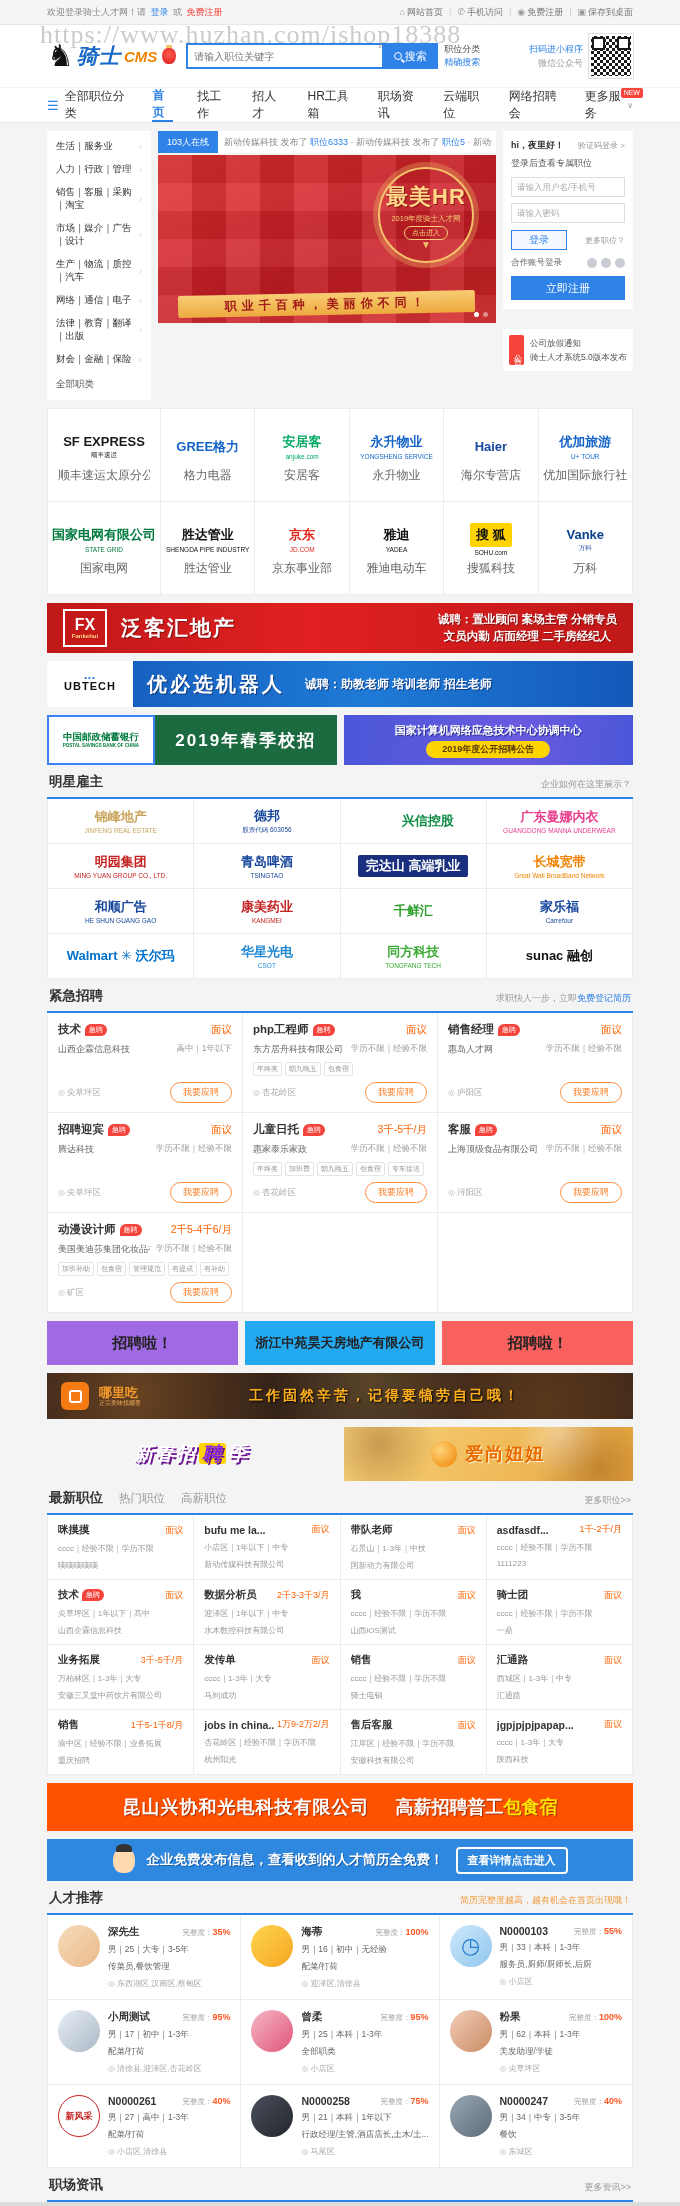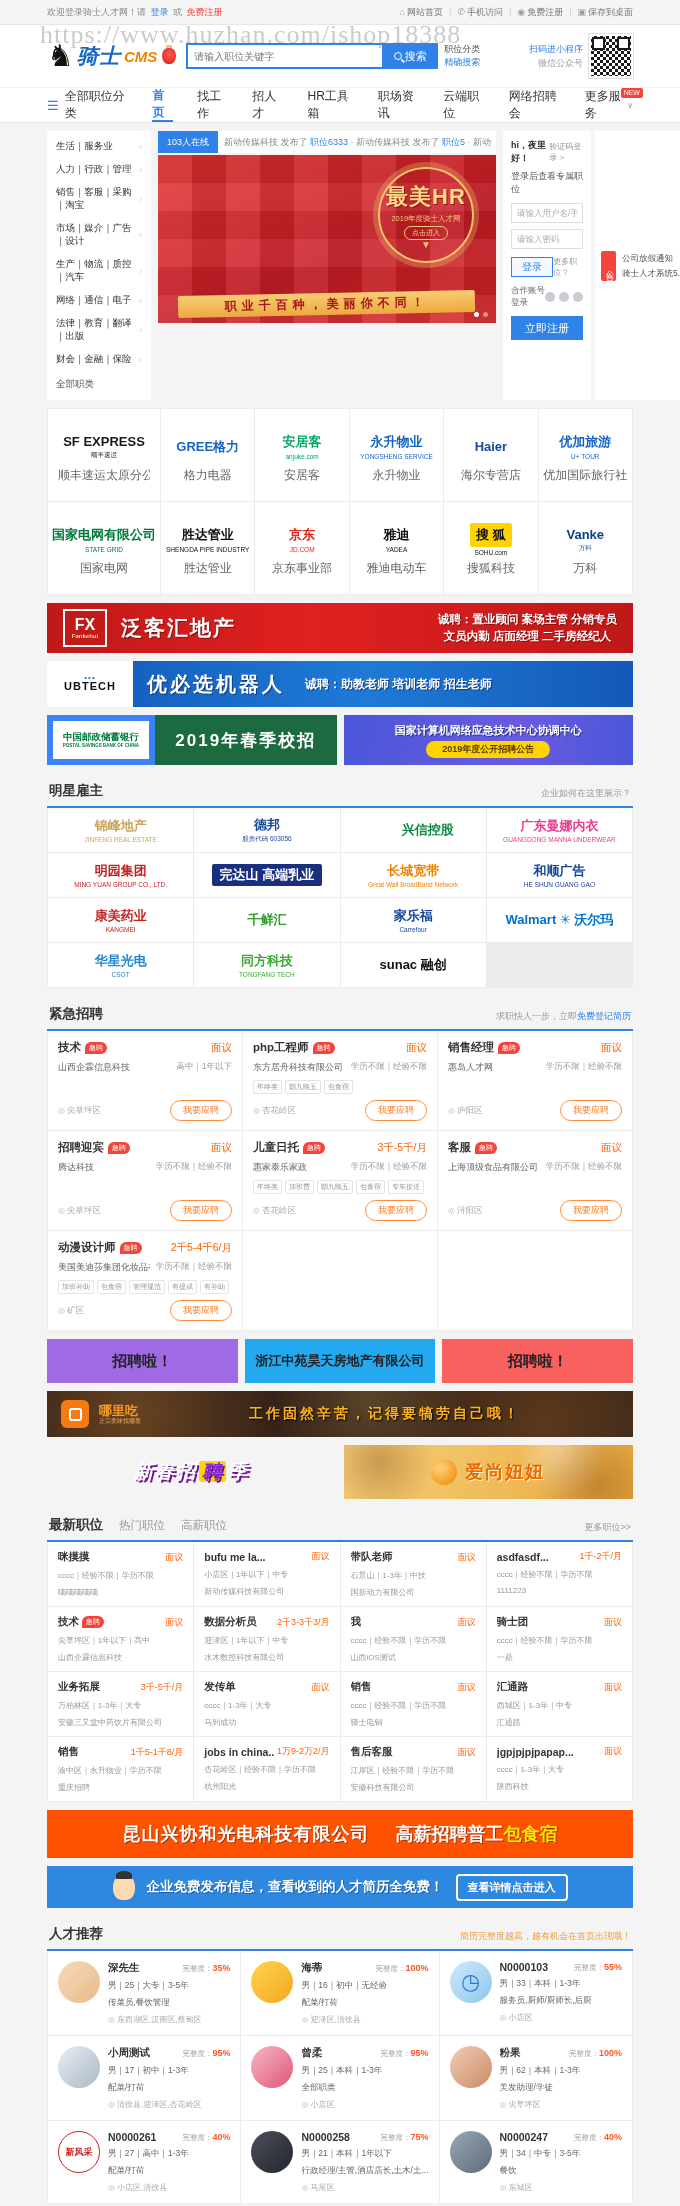--- a/index.html
+++ b/index.html
@@ -65,21 +65,21 @@
     repeating-linear-gradient(0deg,rgba(255,255,255,.05) 0 28px,rgba(90,0,0,.10) 28px 56px)}
   .hero-circle{position:absolute;right:22px;top:12px;width:96px;height:96px;border:2px solid #f3c36a;border-radius:50%;box-shadow:0 0 0 5px rgba(243,195,106,.30);display:flex;flex-direction:column;align-items:center;justify-content:center;gap:2px}
   .hero-title{font-size:22px;font-weight:bold;color:#ffd98a;text-shadow:1px 1px 0 #8d1212;letter-spacing:1px}
   .hero-sub{font-size:7.5px;color:#f6cd7a}
   .hero-pill{font-size:7px;color:#f6cd7a;border:1px solid #f6cd7a;border-radius:8px;padding:1px 7px;cursor:pointer}
   .hero-tri{color:#f3c36a;font-size:10px;line-height:6px}
   .ribbon{position:absolute;bottom:8px;left:6%;right:6%;height:22px;background:linear-gradient(#f8cd74,#eda93f);transform:rotate(-1.2deg);display:flex;align-items:center;justify-content:center;color:#a01818;font-weight:bold;font-size:12px;letter-spacing:5px;border-radius:2px}
   .hero-dots{position:absolute;right:8px;bottom:6px;display:flex;gap:4px}
   .hero-dots i{width:5px;height:5px;border-radius:50%;background:rgba(255,255,255,.45)}
   .hero-dots i.on{background:#fff}
-  .right-col{width:130px;display:flex;flex-direction:row;gap:4px}
+  .right-col{width:130px;display:flex;flex-direction:column;gap:20px}
   .login-card{background:#fff;padding:8px 8px 9px}
   .lg-row1{display:flex;justify-content:space-between;align-items:center;font-size:9px}
   .lg-hi{color:#333;font-weight:bold}.lg-code{color:#999;font-size:8px;cursor:pointer}
   .lg-tip{font-size:9px;color:#555;margin:5px 0 6px}
   .lg-input{width:100%;height:20px;border:1px solid #ddd;font-size:8.5px;padding:0 5px;color:#333;margin-bottom:5px;outline:none}
   .lg-input::placeholder{color:#aaa}
   .lg-row2{display:flex;align-items:center;justify-content:space-between;margin:2px 0 7px}
   .lg-btn{width:56px;height:20px;background:#f4f9ff;border:1px solid #2e82e8;color:#2e82e8;font-size:10px;cursor:pointer}
   .lg-forgot{font-size:8px;color:#999;cursor:pointer}
   .lg-row3{display:flex;align-items:center;justify-content:space-between;font-size:8.5px;color:#666;margin-bottom:7px}
@@ -105,28 +105,28 @@
   .fkh-name{font-size:21px;font-weight:bold;letter-spacing:2px;text-shadow:1px 1px 0 #7d0f0f}
   .fkh-lines{margin-left:auto;text-align:center;font-weight:bold;font-size:11.5px;line-height:1.5;text-shadow:1px 1px 0 #7d0f0f}
   .ad-ubt{height:46px;background:linear-gradient(90deg,#1458b8,#1e7ad6 55%,#1458b8);display:flex;align-items:center;gap:14px;color:#fff}
   .ubt-box{width:86px;height:46px;background:#fff;display:flex;flex-direction:column;align-items:center;justify-content:center;color:#111;flex:none}
   .ubt-dots{color:#1e7ad6;font-size:8px;letter-spacing:1px;line-height:4px}
   .ubt-name{font-size:11px;font-weight:bold;letter-spacing:1px}
   .ubt-big{font-size:20px;font-weight:bold;letter-spacing:3px;text-shadow:1px 1px 0 #0c3a80}
   .ubt-sub{font-size:12px;font-weight:bold;margin-left:6px;text-shadow:1px 1px 0 #0c3a80}
   .ad-row{display:flex;gap:7px;margin-top:8px}
   .ad-psbc{flex:1;height:50px;display:flex;cursor:pointer;overflow:hidden}
-  .psbc-left{width:108px;background:#fff;border:6px solid #3b82f6;display:flex;flex-direction:column;align-items:center;justify-content:center;color:#007a3d;font-weight:bold;font-size:9.5px;line-height:1.3;flex:none}
+  .psbc-left{width:108px;background:#fff;border:2px solid #3b82f6;display:flex;flex-direction:column;align-items:center;justify-content:center;color:#007a3d;font-weight:bold;font-size:9.5px;line-height:1.3;flex:none}
   .psbc-left small{font-size:4.5px;color:#007a3d}
   .psbc-right{flex:1;background:#1c6b40;color:#fff;display:flex;align-items:center;justify-content:center;font-size:17px;font-weight:bold;letter-spacing:2px}
   .ad-cncert{flex:1;height:50px;background:linear-gradient(100deg,#4a57d8,#6a5ae0 60%,#4a57d8);color:#fff;display:flex;flex-direction:column;align-items:center;justify-content:center;gap:3px;cursor:pointer}
   .cn-t{font-size:11px;font-weight:bold;text-shadow:1px 1px 0 #2a2f90}
   .cn-pill{background:#ffd400;color:#5a3c00;font-size:9px;font-weight:bold;border-radius:9px;padding:2px 16px}
   
-  .sec-head{display:flex;justify-content:space-between;align-items:flex-end;padding:17px 2px 6px;border-bottom:2px solid #2e82e8}
+  .sec-head{display:flex;justify-content:space-between;align-items:flex-end;padding:8px 2px 6px;border-bottom:2px solid #2e82e8}
   .sec-title{font-size:13.5px;font-weight:bold;color:#333}
   .sec-more{font-size:9px;color:#999;cursor:pointer}
   .sec-tip{font-size:9px;color:#999}
   
   .star-grid{display:grid;grid-template-columns:repeat(4,1fr);gap:1px;background:#ececec;border:1px solid #ececec;border-top:none}
   .s-cell{background:#fff;height:44px;display:flex;flex-direction:column;align-items:center;justify-content:center;cursor:pointer;gap:1px}
   .s-main{font-size:13px;font-weight:bold;white-space:nowrap}
   .s-main.boxed{padding:2px 8px;border-radius:2px}
   .s-sub{font-size:6.5px}
   
@@ -500,20 +500,24 @@
         </div>
         <div class="s-cell">
           <div class="s-main" style="color: rgb(232, 62, 140);">广东曼娜内衣</div>
           <div class="s-sub" style="color: rgb(232, 62, 140);">GUANGDONG MANNA UNDERWEAR</div>
         </div>
         <div class="s-cell">
           <div class="s-main" style="color: rgb(198, 34, 34);">明园集团</div>
           <div class="s-sub" style="color: rgb(198, 34, 34);">MING YUAN GROUP CO., LTD.</div>
         </div>
         <div class="s-cell">
+          <div class="s-main" style="color: rgb(22, 70, 155);">青岛啤酒</div>
+          <div class="s-sub" style="color: rgb(22, 70, 155);">TSINGTAO</div>
+        </div>
+        <div class="s-cell">
           <div class="s-main boxed" style="color: rgb(255, 255, 255); background: rgb(26, 47, 126);">完达山 高端乳业</div>
         </div>
         <div class="s-cell">
           <div class="s-main" style="color: rgb(240, 131, 0);">长城宽带</div>
           <div class="s-sub" style="color: rgb(240, 131, 0);">Great Wall BroadBand Network</div>
         </div>
         <div class="s-cell">
           <div class="s-main" style="color: rgb(22, 70, 155);">和顺广告</div>
           <div class="s-sub" style="color: rgb(22, 70, 155);">HE SHUN GUANG GAO</div>
         </div>
@@ -805,21 +809,21 @@
             <span class="l-salary">面议</span>
           </div>
           <div class="l-meta">西城区｜1-3年｜中专</div>
           <div class="l-comp">汇通路</div>
         </div>
         <div class="l-card">
           <div class="l-top">
             <span class="l-title">销售</span>
             <span class="l-salary">1千5-1千8/月</span>
           </div>
-          <div class="l-meta">渝中区｜永升物业｜学历不限</div>
+          <div class="l-meta">渝中区｜经验不限｜业务拓展</div>
           <div class="l-comp">重庆招聘</div>
         </div>
         <div class="l-card">
           <div class="l-top">
             <span class="l-title">jobs in china...</span>
             <span class="l-salary">1万9-2万2/月</span>
           </div>
           <div class="l-meta">杏花岭区｜经验不限｜学历不限</div>
           <div class="l-comp">杭州阳光</div>
         </div>

